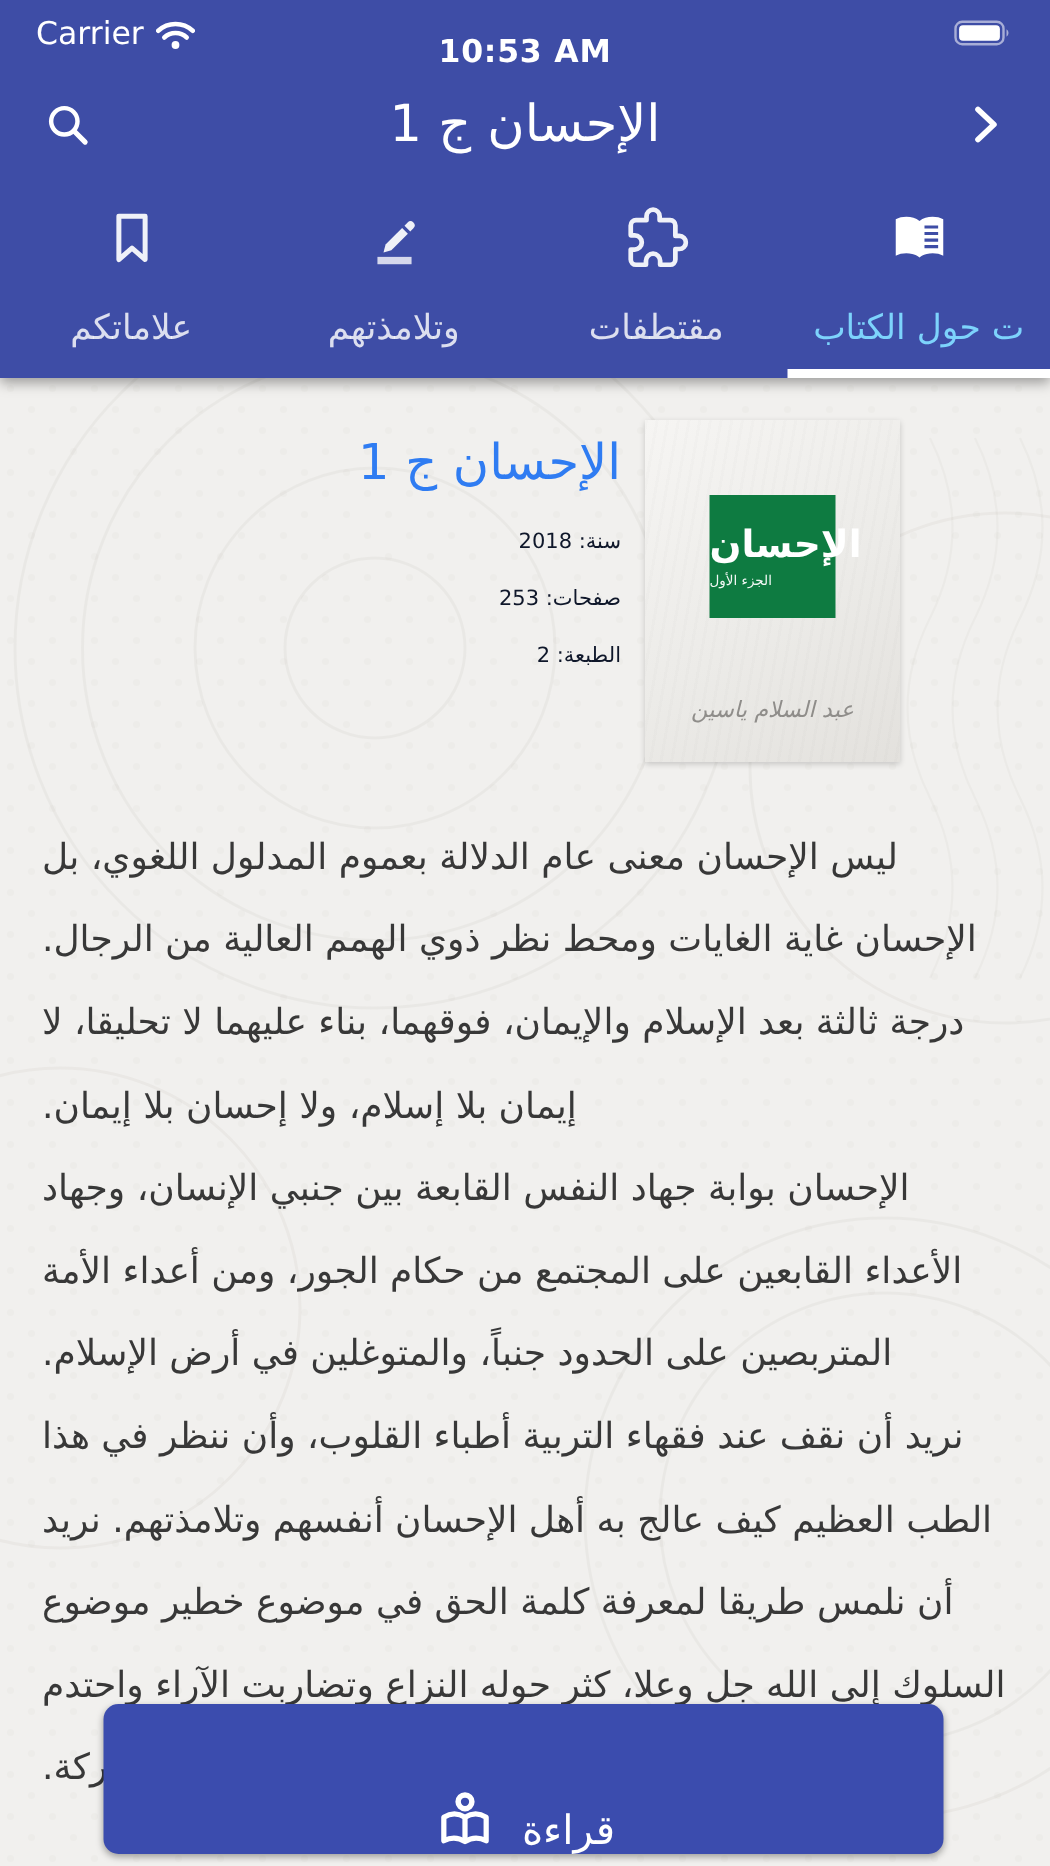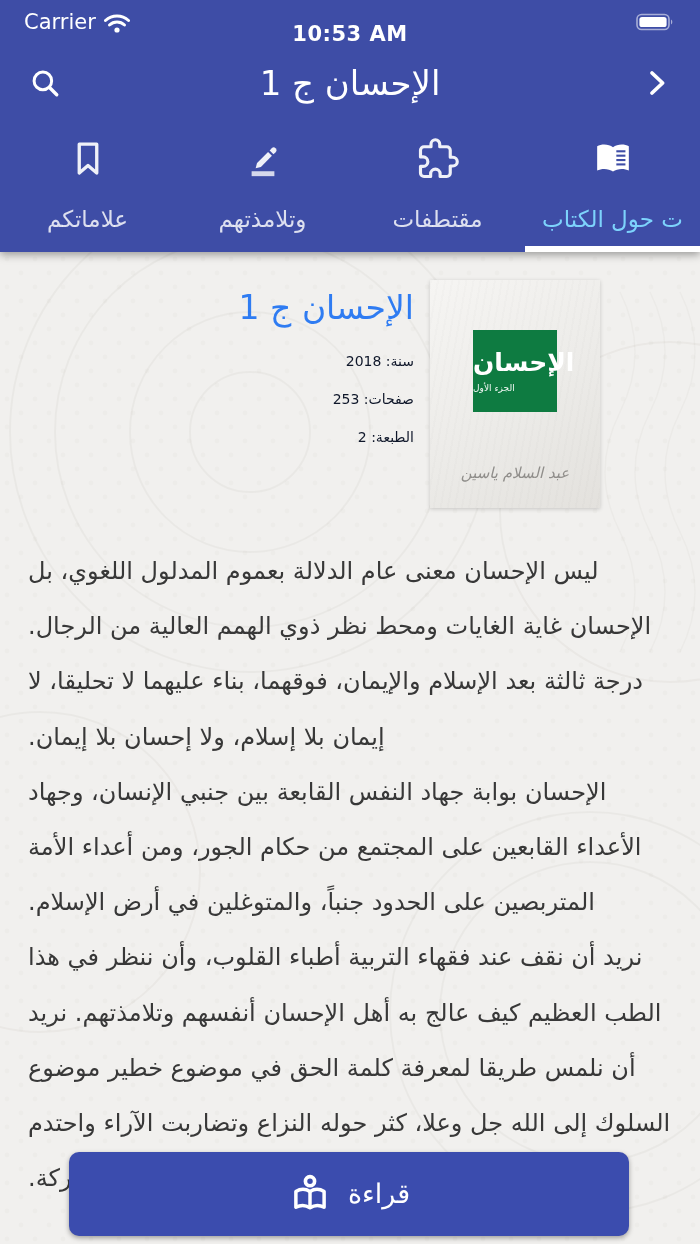--- a/index.html
+++ b/index.html
@@ -75,23 +75,23 @@
   .cover-author{
     margin-top:52px; font-size:15px; color:#8f8d8a; direction:rtl;
     font-style:italic; position:relative; z-index:1;
   }
   .description{
     position:relative; margin-top:36px; padding:0 28px;
     direction:rtl; text-align:left; color:#383838;
     font-size:24px; line-height:2.3;
   }
   .read-button{
-    position:absolute; left:69px; right:71px; bottom:8px; height:84px;
+    position:absolute; left:69px; right:71px; bottom:8px; height:100px;
     background:#3b4cae; border:none; border-radius:10px; cursor:pointer;
-    display:flex; align-items:center; justify-content:center; gap:16px;
+    display:flex; align-items:flex-end; justify-content:center; gap:16px;
     direction:rtl; color:#fff; box-shadow:0 2px 5px rgba(0,0,0,0.35);
   }
   .read-label{ font-size:27px; }
 </style>
 </head>
 <body>
 
 <div class="screen">
 
   <header class="app-header">

